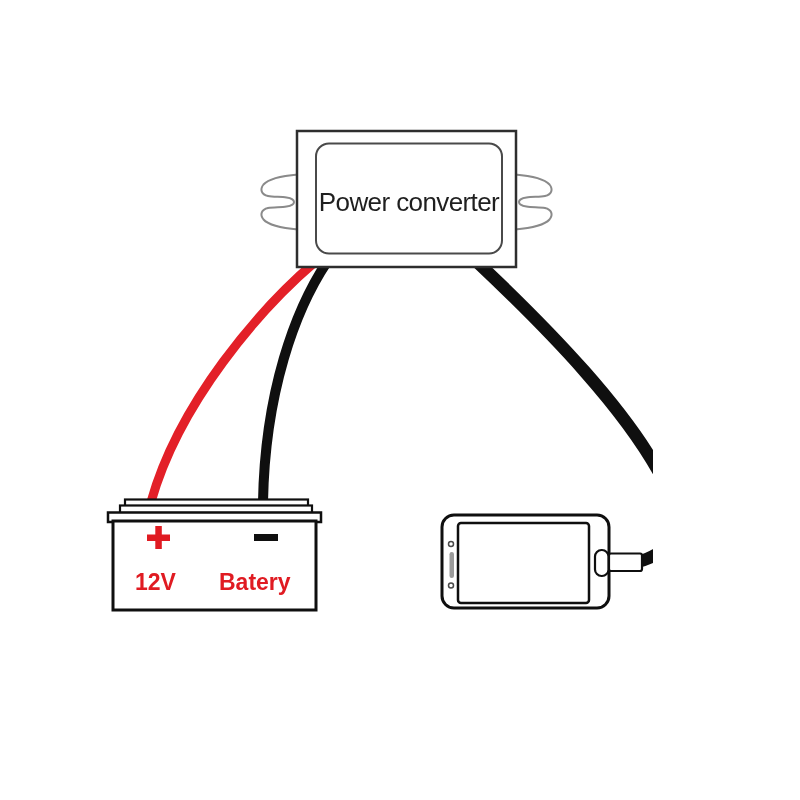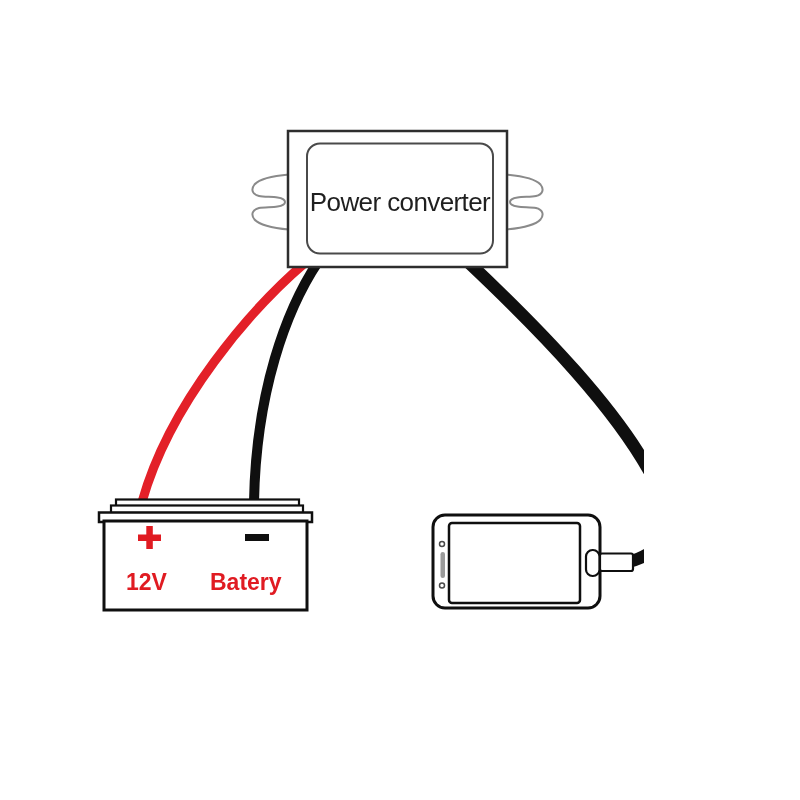--- a/index.html
+++ b/index.html
@@ -7,20 +7,21 @@
     padding: 0;
     background: #ffffff;
   }
   .stage {
     position: relative;
     width: 644px;
     height: 800px;
     background: var(--bg, #ffffff);
     overflow: hidden;
     font-family: "Liberation Sans", sans-serif;
+    margin-left: 9px;
   }
   svg { display: block; }
 
   .wire-red    { stroke: var(--wire-red, #e32028); fill: none; }
   .wire-black  { stroke: var(--wire-black, #0f0f0f); fill: none; }
   .box-outline { stroke: var(--outline-dark, #2e2e2e); fill: var(--white, #ffffff); }
   .inner-outline { stroke: var(--outline-mid, #4a4a4a); fill: var(--white, #ffffff); }
   .tab         { stroke: var(--tab-gray, #8a8a8a); fill: none; }
   .batt-line   { stroke: var(--wire-black, #0f0f0f); fill: var(--white, #ffffff); }
   .phone-line  { stroke: var(--wire-black, #0f0f0f); fill: var(--white, #ffffff); }

